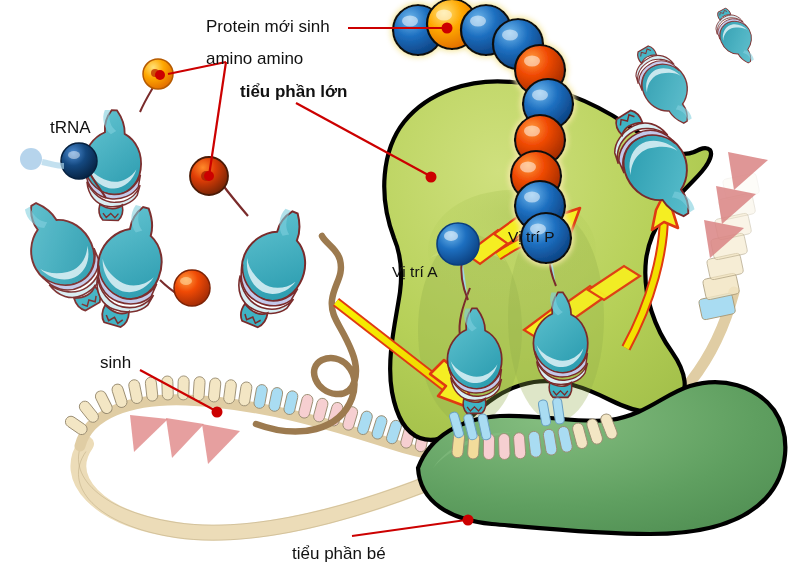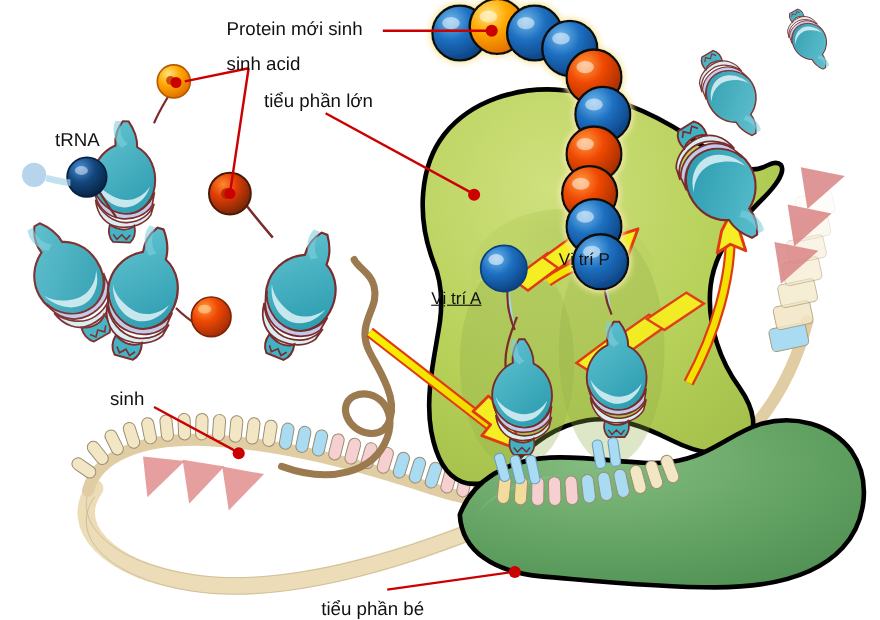--- a/index.html
+++ b/index.html
@@ -334,21 +334,21 @@
 
     <line x1="352" y1="536" x2="466" y2="520" stroke="#cc0000" stroke-width="2.2"></line>
     <circle cx="468" cy="520" r="5.5" fill="#cc0000"></circle>
 
     <line x1="140" y1="370" x2="216" y2="411" stroke="#cc0000" stroke-width="2.2"></line>
     <circle cx="217" cy="412" r="5.5" fill="#cc0000"></circle>
   </g>
 </svg>
 
 <div class="lbl" style="left:206px; top:18px;">Protein mới sinh</div>
-<div class="lbl" style="left:206px; top:50px;">sinh acid</div>
-<div class="lbl" style="left:240px; top:83px;">tiểu phần lớn</div>
+<div class="lbl" style="left:206px; top:50px;">amino amino</div>
+<div class="lbl" style="left:240px; top:83px;font-weight:bold;">tiểu phần lớn</div>
 <div class="lbl" style="left:50px; top:96px;margin-top:23px;">tRNA</div>
 <div class="lbl" style="left:100px; top:354px;">sinh</div>
-<div class="lbl sm" style="left:392px; top:264px;text-decoration:underline;">Vị trí A</div>
+<div class="lbl sm" style="left:392px; top:264px;">Vị trí A</div>
 <div class="lbl sm" style="left:498px; top:229px;margin-left:10px;">Vị trí P</div>
 <div class="lbl" style="left:292px; top:545px;">tiểu phần bé</div>
 
 </div>
 
 </body></html>

